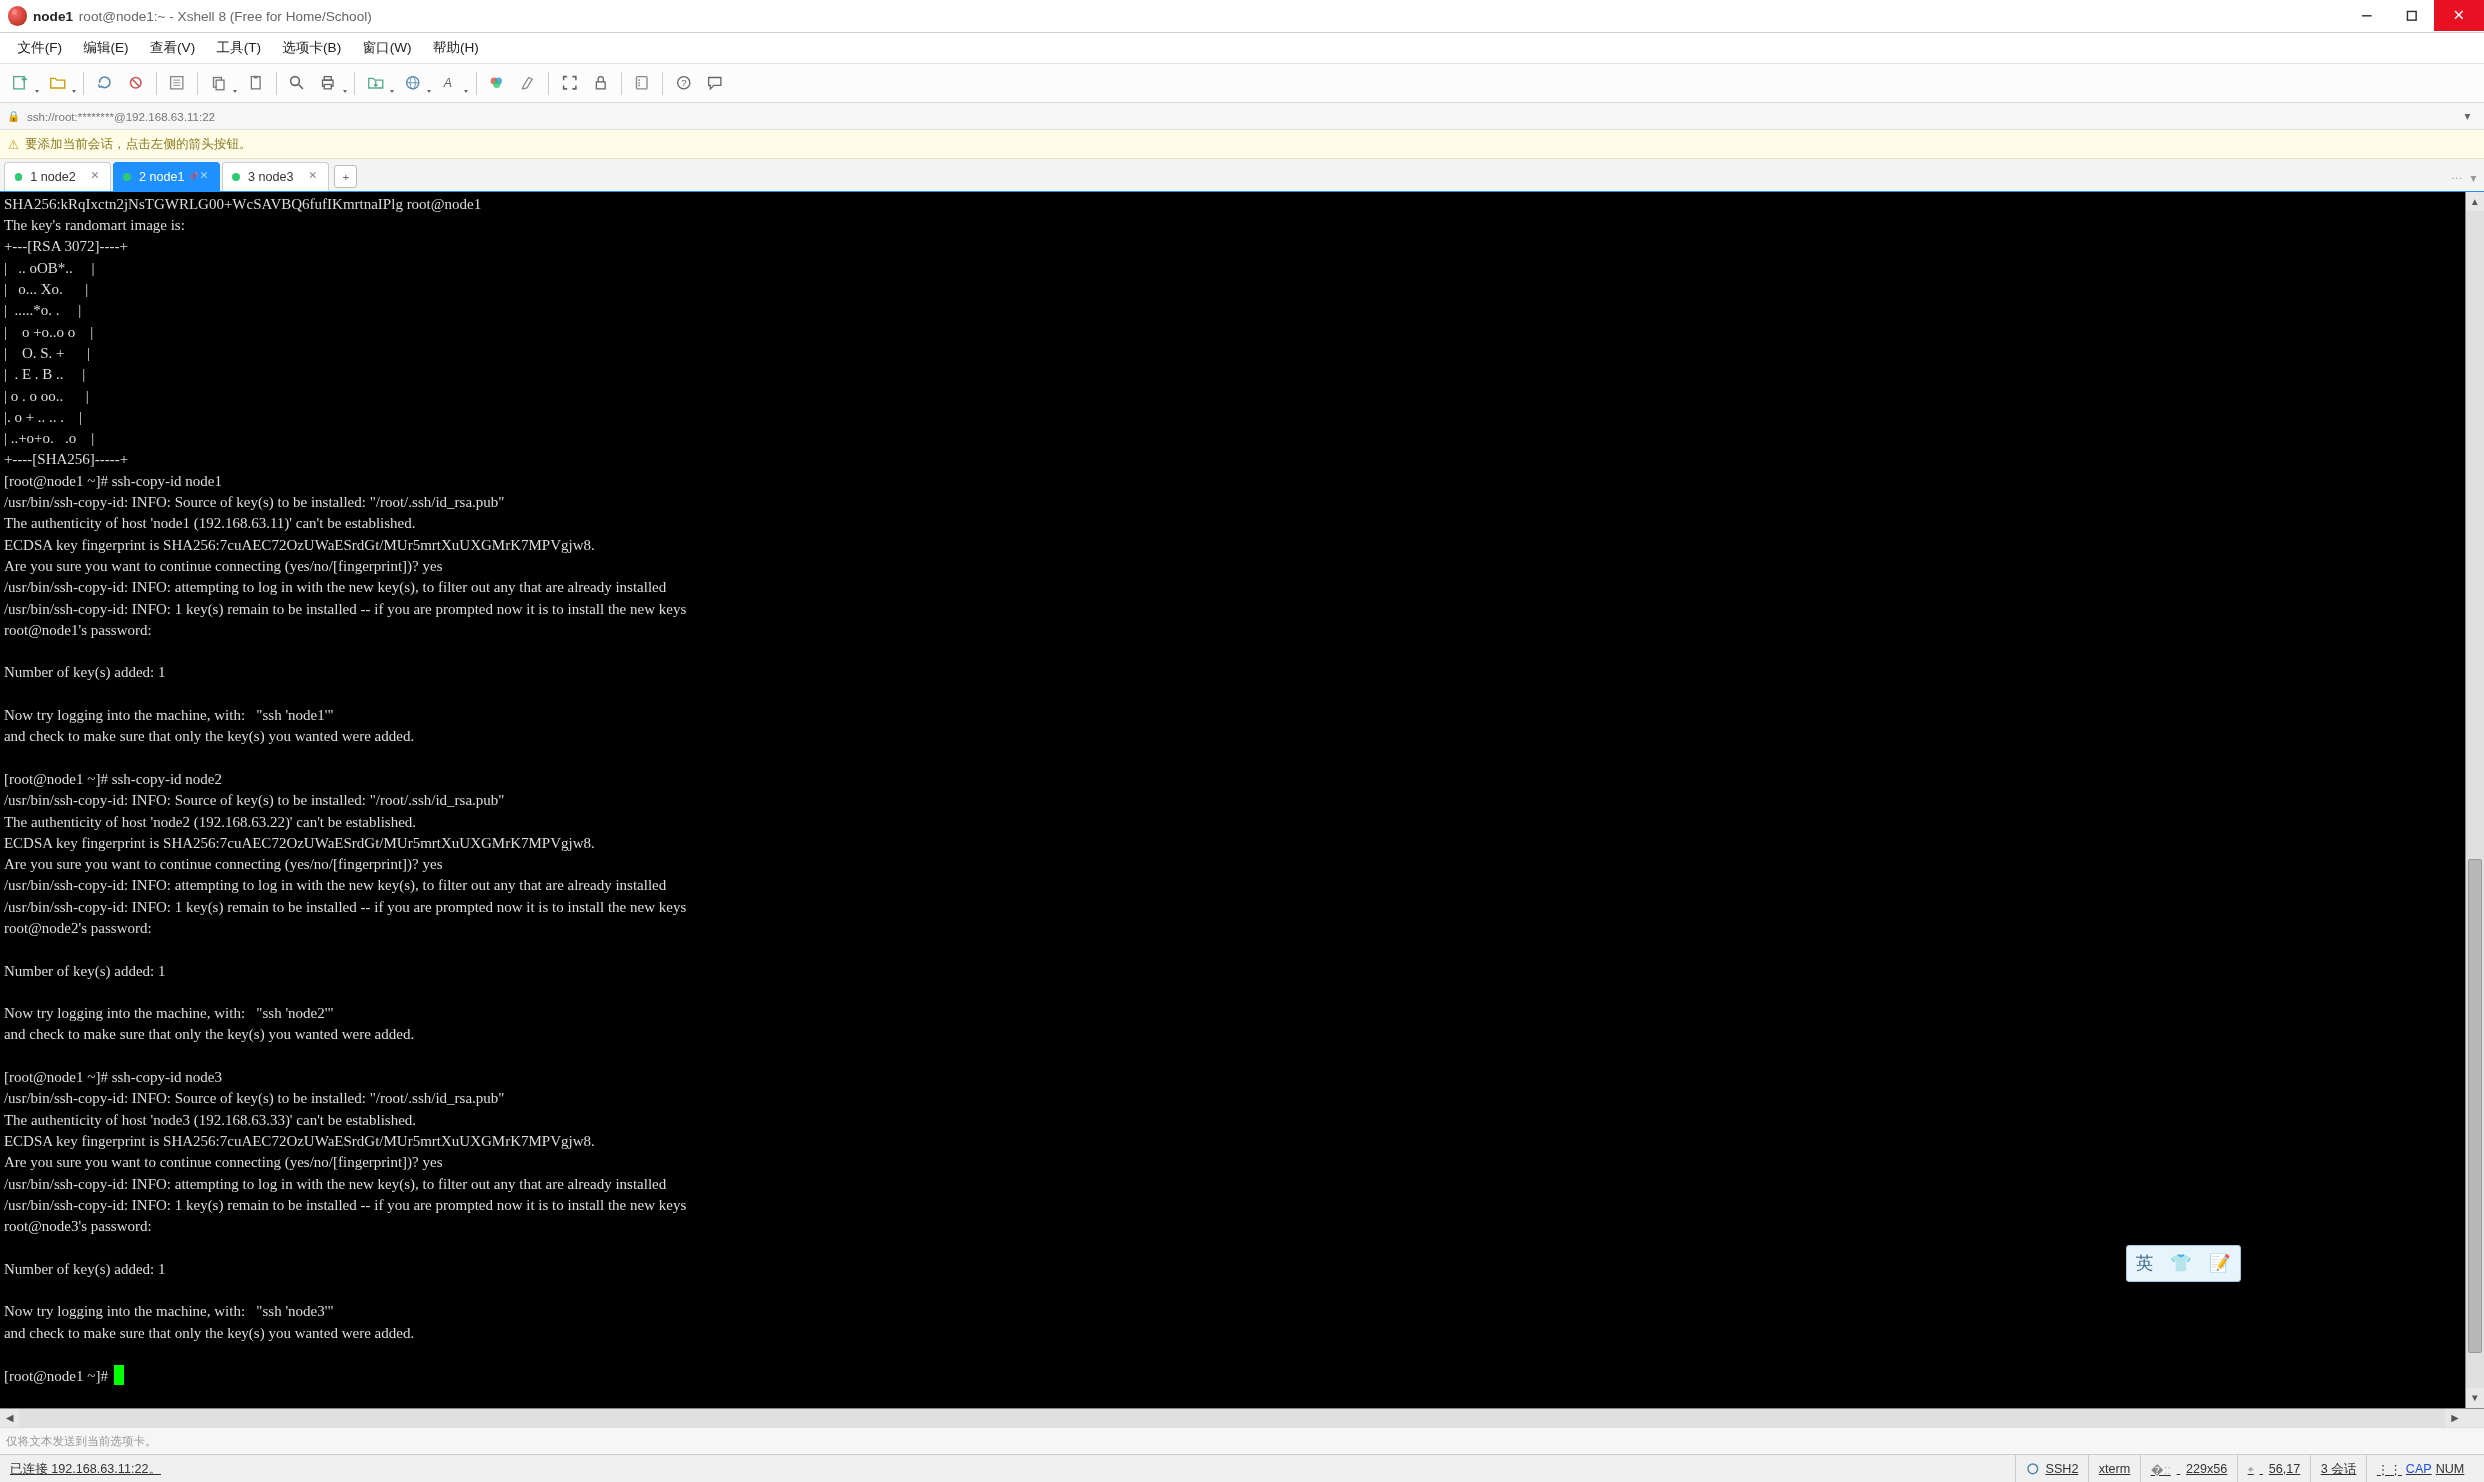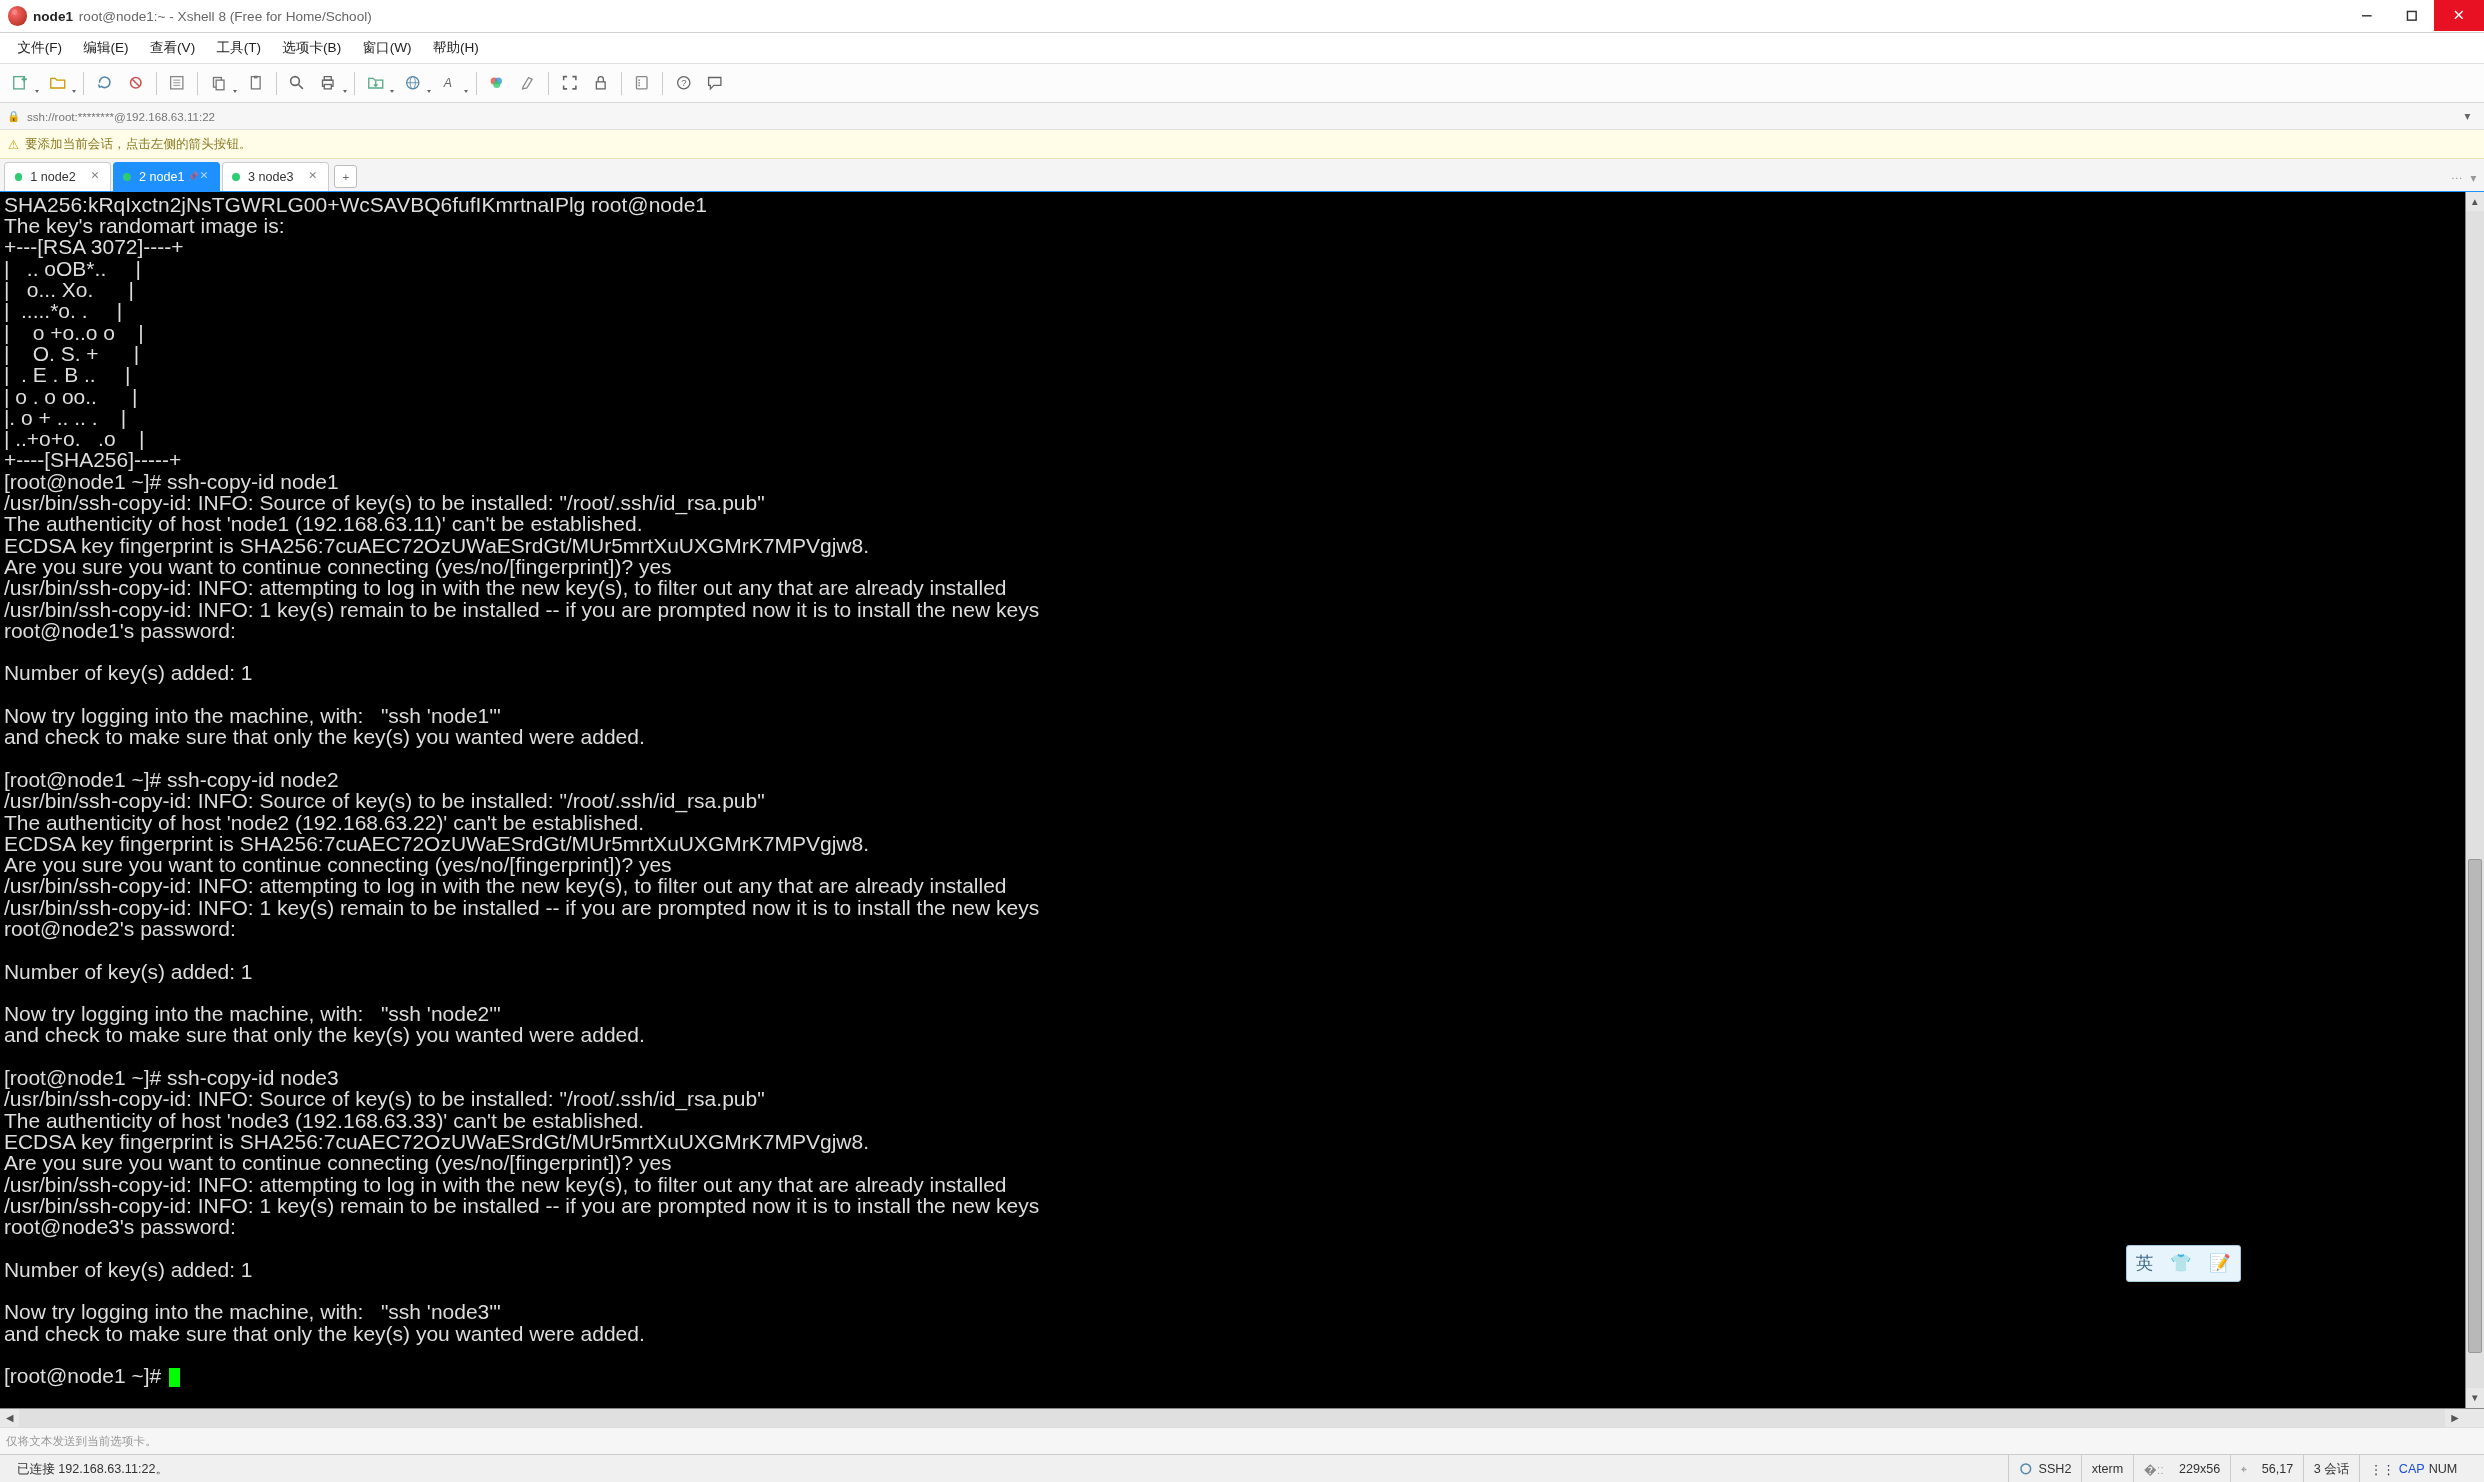--- a/index.html
+++ b/index.html
@@ -136,22 +136,22 @@
       flex:1;
       display:flex;
       background:#000;
       position:relative;
       min-height:0;
     }
     .terminal{
       flex:1;
       background:#000;
       color:#ddd;
-      font-family: Liberation Sans, sans-serif;
-      font-size: 21px;
+      font-family: Liberation Serif, serif;
+      font-size: 15px;
       line-height: 21.3px;
       padding: 1.9px 3.9px;
       white-space: pre;
       overflow:hidden;
     }
     .cursor{
       display:inline-block;
       width:10.7px; height:19.4px;
       background:#00ff00;
       vertical-align: text-bottom;
@@ -167,22 +167,22 @@
     .vscroll .track{ flex:1; background:#e0e0e0; position:relative;}
     .vscroll .thumb{ position:absolute; left:1.9px; right:1.9px; background:#b8b8b8; border:1px solid #999; border-radius:1.9px;}
     
     .hint-bar{
       height:27px; background:#f6f6f6; border-top:1px solid #ddd;
       display:flex; align-items:center; padding:0 6px; color:#999; font-size:11.6px;
     }
     
     .status-bar{
       height:29px; background:#f0f0f0; border-top:1px solid #ccc;
-      display:flex; align-items:center; padding:0 17px;
-      font-size:12.6px; color:#333;
+      display:flex; align-items:center; padding:0 10px;
+      font-size:12.6px; color:#333;text-decoration:underline;
     }
     .status-bar .sl{ margin-right:auto;}
     .status-bar .seg{ padding:0 9.7px; border-left:1px solid #ccc; height:100%; display:flex; align-items:center; gap:5.8px;}
     .status-bar .seg:first-of-type{border-left:none;}
     .status-bar .ic{ width:13.6px;height:13.6px; }
     
     .ime-widget{
       position:absolute;
       right:243px;
       bottom:126px;

